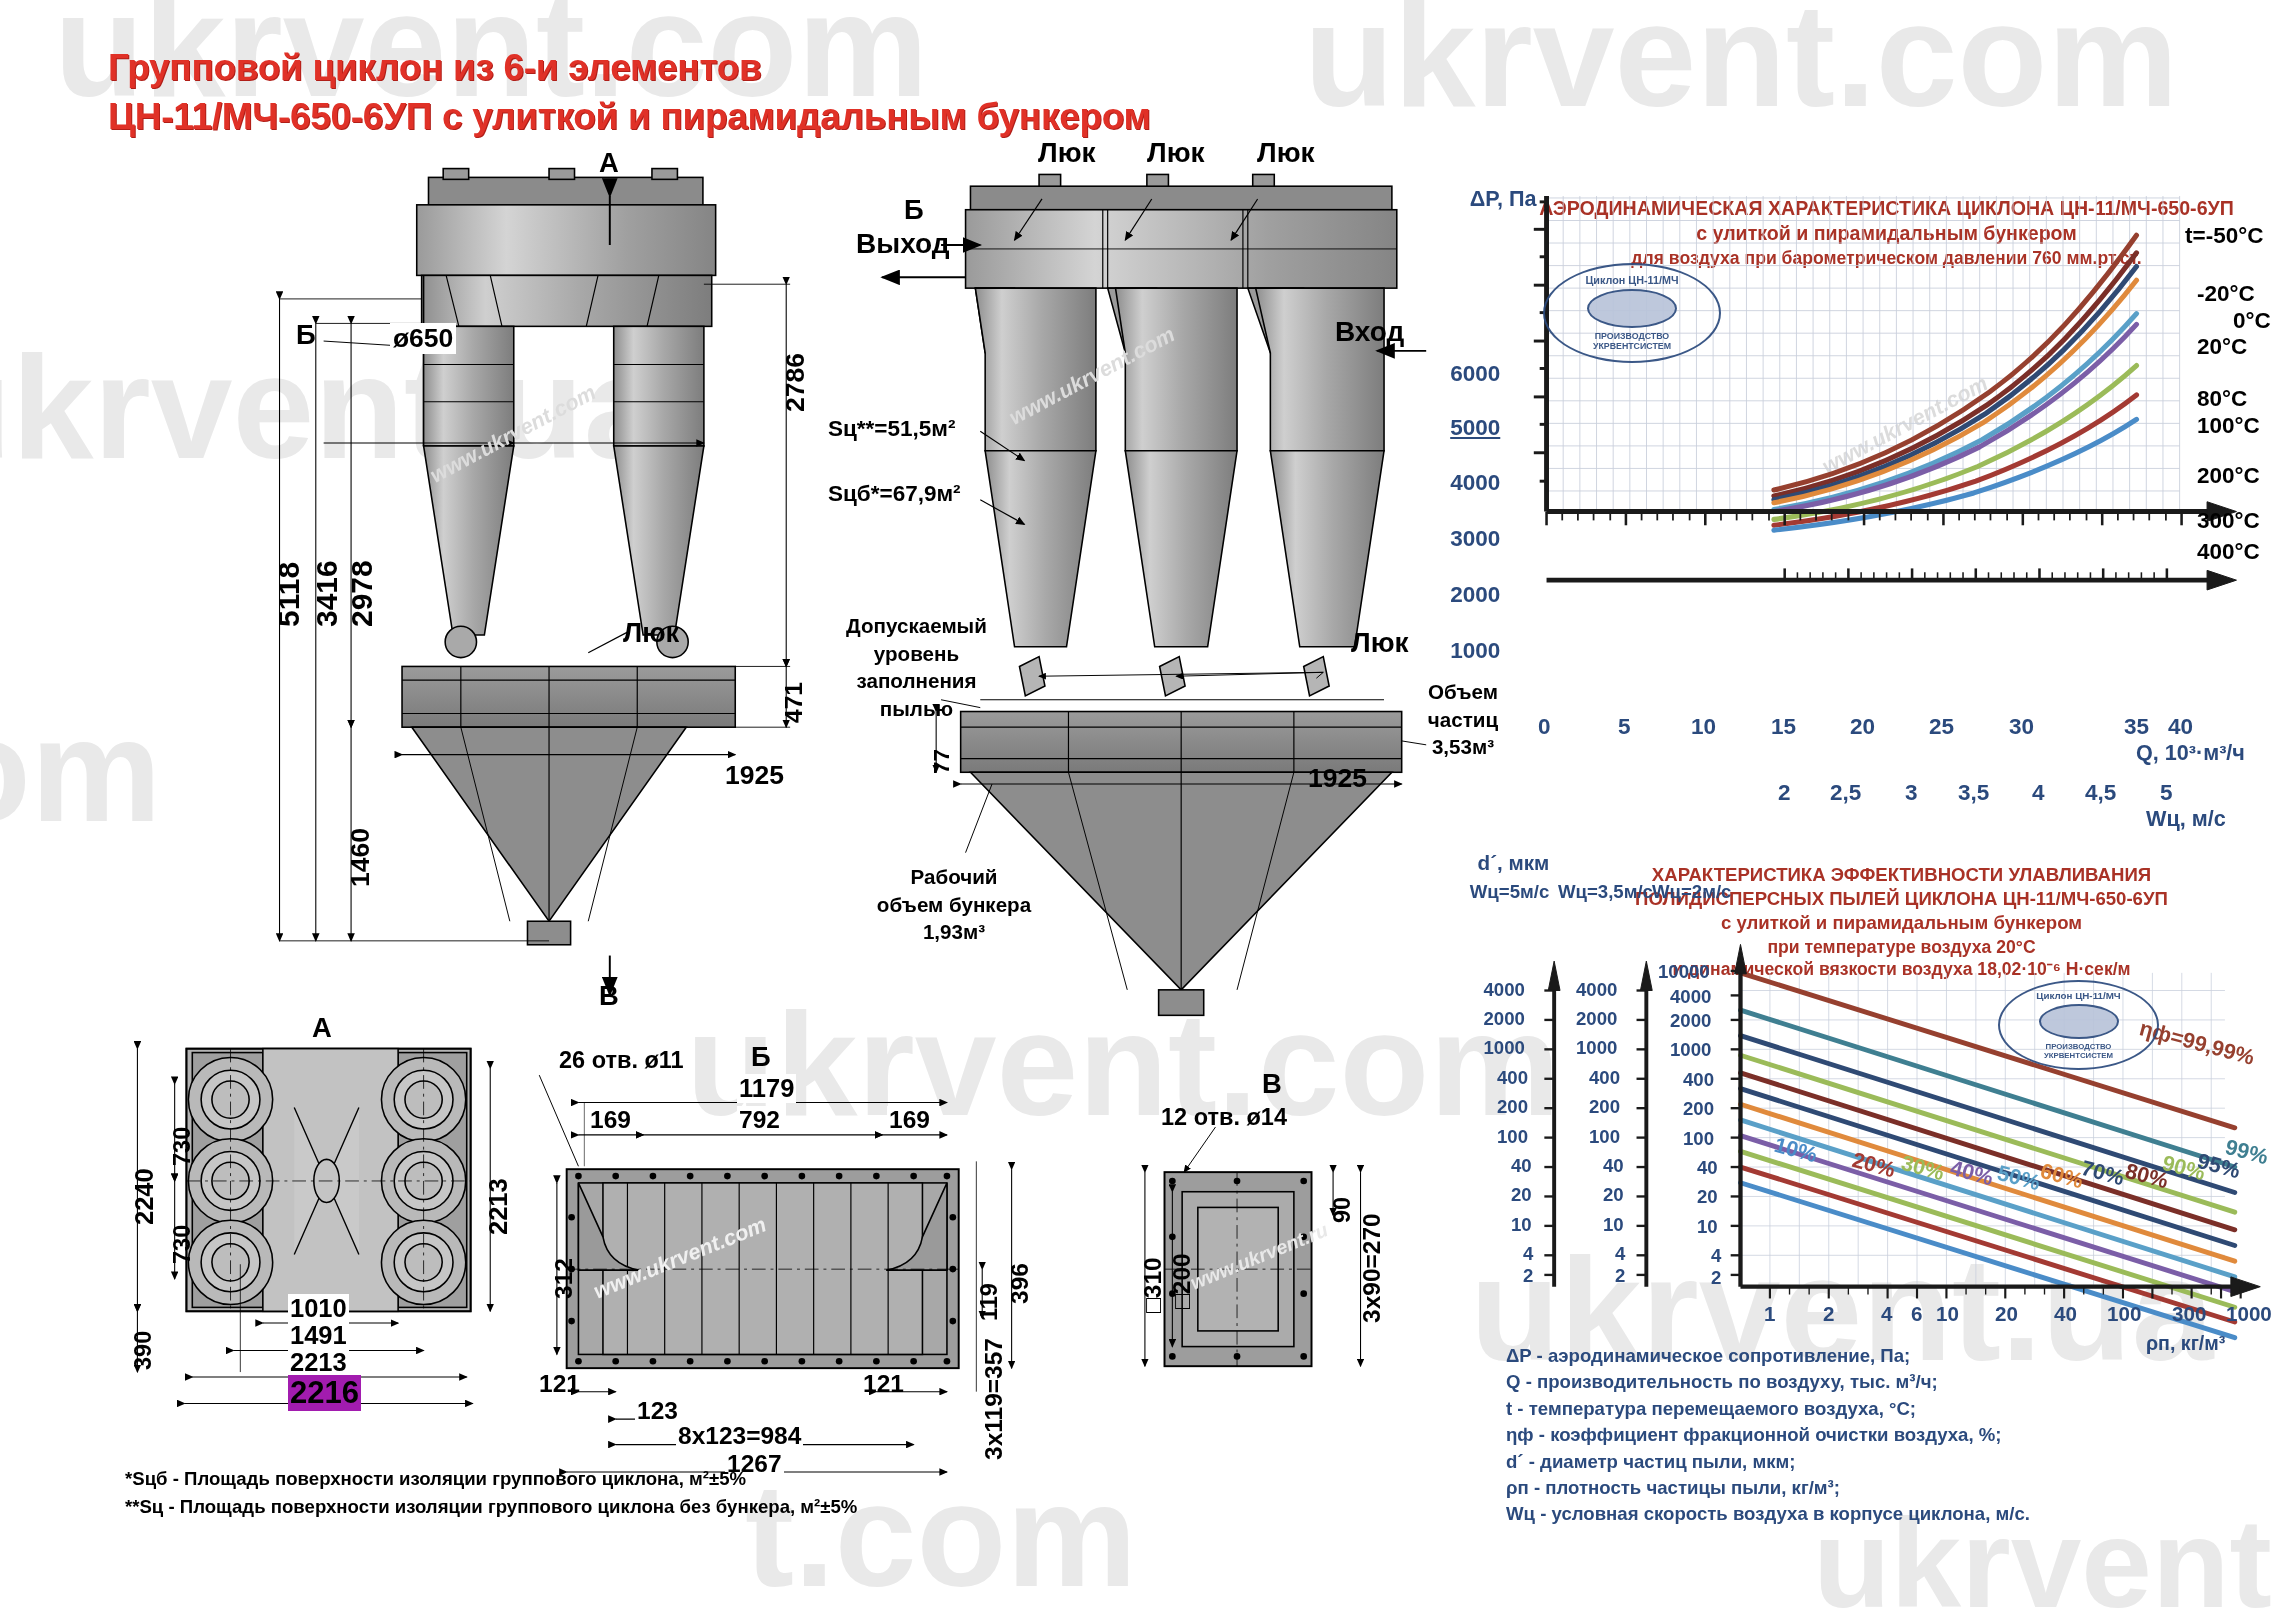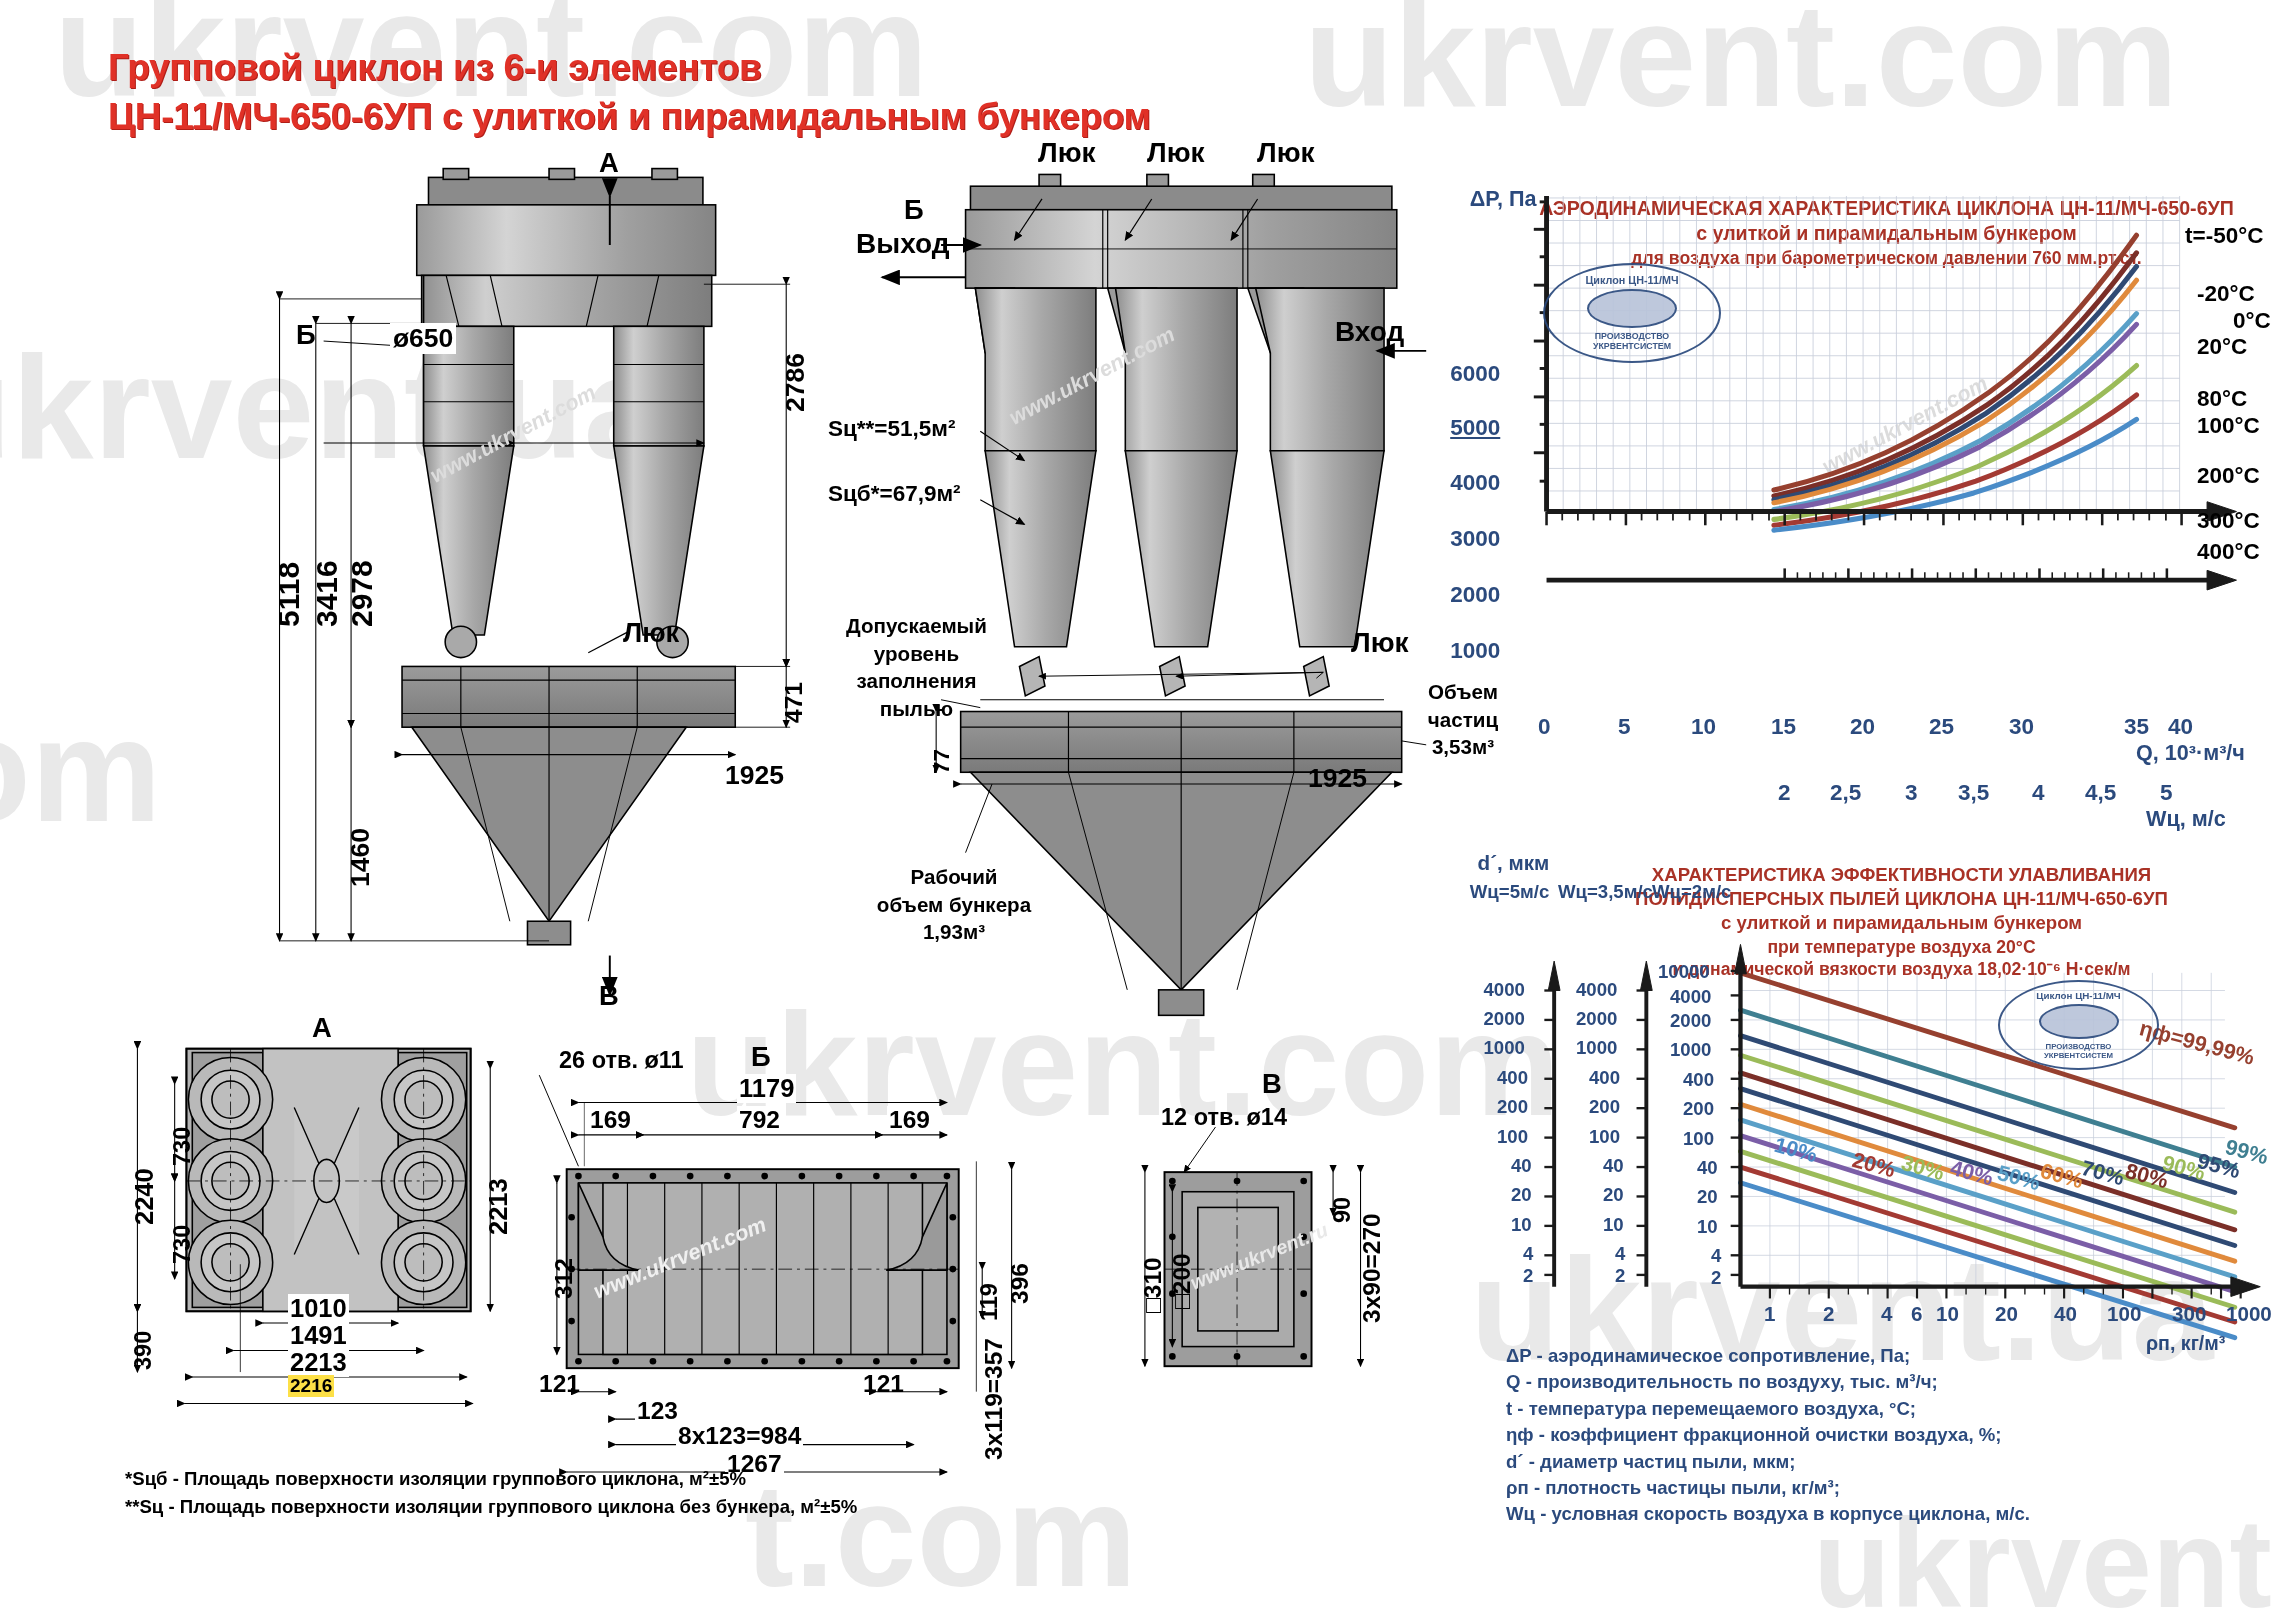--- a/index.html
+++ b/index.html
@@ -395,21 +395,21 @@
 <div>
   <div class="dim" style="position:absolute;left:312px;top:1012px;font-size:27.4px;z-index:4;">А</div>
   <div class="dim vtext" style="position:absolute;left:130px;top:1225px;font-size:25.5px;transform:rotate(-90deg);z-index:4;">2240</div>
   <div class="dim vtext" style="position:absolute;left:169px;top:1166px;font-size:23.5px;transform:rotate(-90deg);z-index:4;">730</div>
   <div class="dim vtext" style="position:absolute;left:169px;top:1264px;font-size:23.5px;transform:rotate(-90deg);z-index:4;">730</div>
   <div class="dim vtext" style="position:absolute;left:130px;top:1370px;font-size:23.5px;transform:rotate(-90deg);z-index:4;">390</div>
   <div class="dim vtext" style="position:absolute;left:484px;top:1235px;font-size:25.5px;transform:rotate(-90deg);z-index:4;">2213</div>
   <div class="dim" style="position:absolute;left:288px;top:1294px;font-size:25.5px;z-index:4;background:#fff;padding:0 2px;">1010</div>
   <div class="dim" style="position:absolute;left:288px;top:1321px;font-size:25.5px;z-index:4;background:#fff;padding:0 2px;">1491</div>
   <div class="dim" style="position:absolute;left:288px;top:1348px;font-size:25.5px;z-index:4;background:#fff;padding:0 2px;">2213</div>
-  <div class="dim" style="position:absolute;left:288px;top:1375px;font-size:19px;z-index:4;background:#fde047;padding:0 2px;">2216</div>
+  <div class="dim" style="position:absolute;left:288px;top:1375px;font-size:31px;z-index:4;background:#a21caf;padding:0 2px;">2216</div>
 </div>
 
 <div>
   <div class="dim" style="position:absolute;left:751px;top:1041px;font-size:27.4px;z-index:4;">Б</div>
   <div class="dim" style="position:absolute;left:559px;top:1047px;font-size:23.5px;z-index:4;">26 отв. ø11</div>
   <div class="dim" style="position:absolute;left:737px;top:1074px;font-size:25.5px;z-index:4;background:#fff;padding:0 2px;">1179</div>
   <div class="dim" style="position:absolute;left:588px;top:1106px;font-size:24.5px;z-index:4;background:#fff;padding:0 2px;">169</div>
   <div class="dim" style="position:absolute;left:737px;top:1106px;font-size:24.5px;z-index:4;background:#fff;padding:0 2px;">792</div>
   <div class="dim" style="position:absolute;left:887px;top:1106px;font-size:24.5px;z-index:4;background:#fff;padding:0 2px;">169</div>
   <div class="dim vtext" style="position:absolute;left:550px;top:1299px;font-size:24.5px;transform:rotate(-90deg);z-index:4;">312</div>

